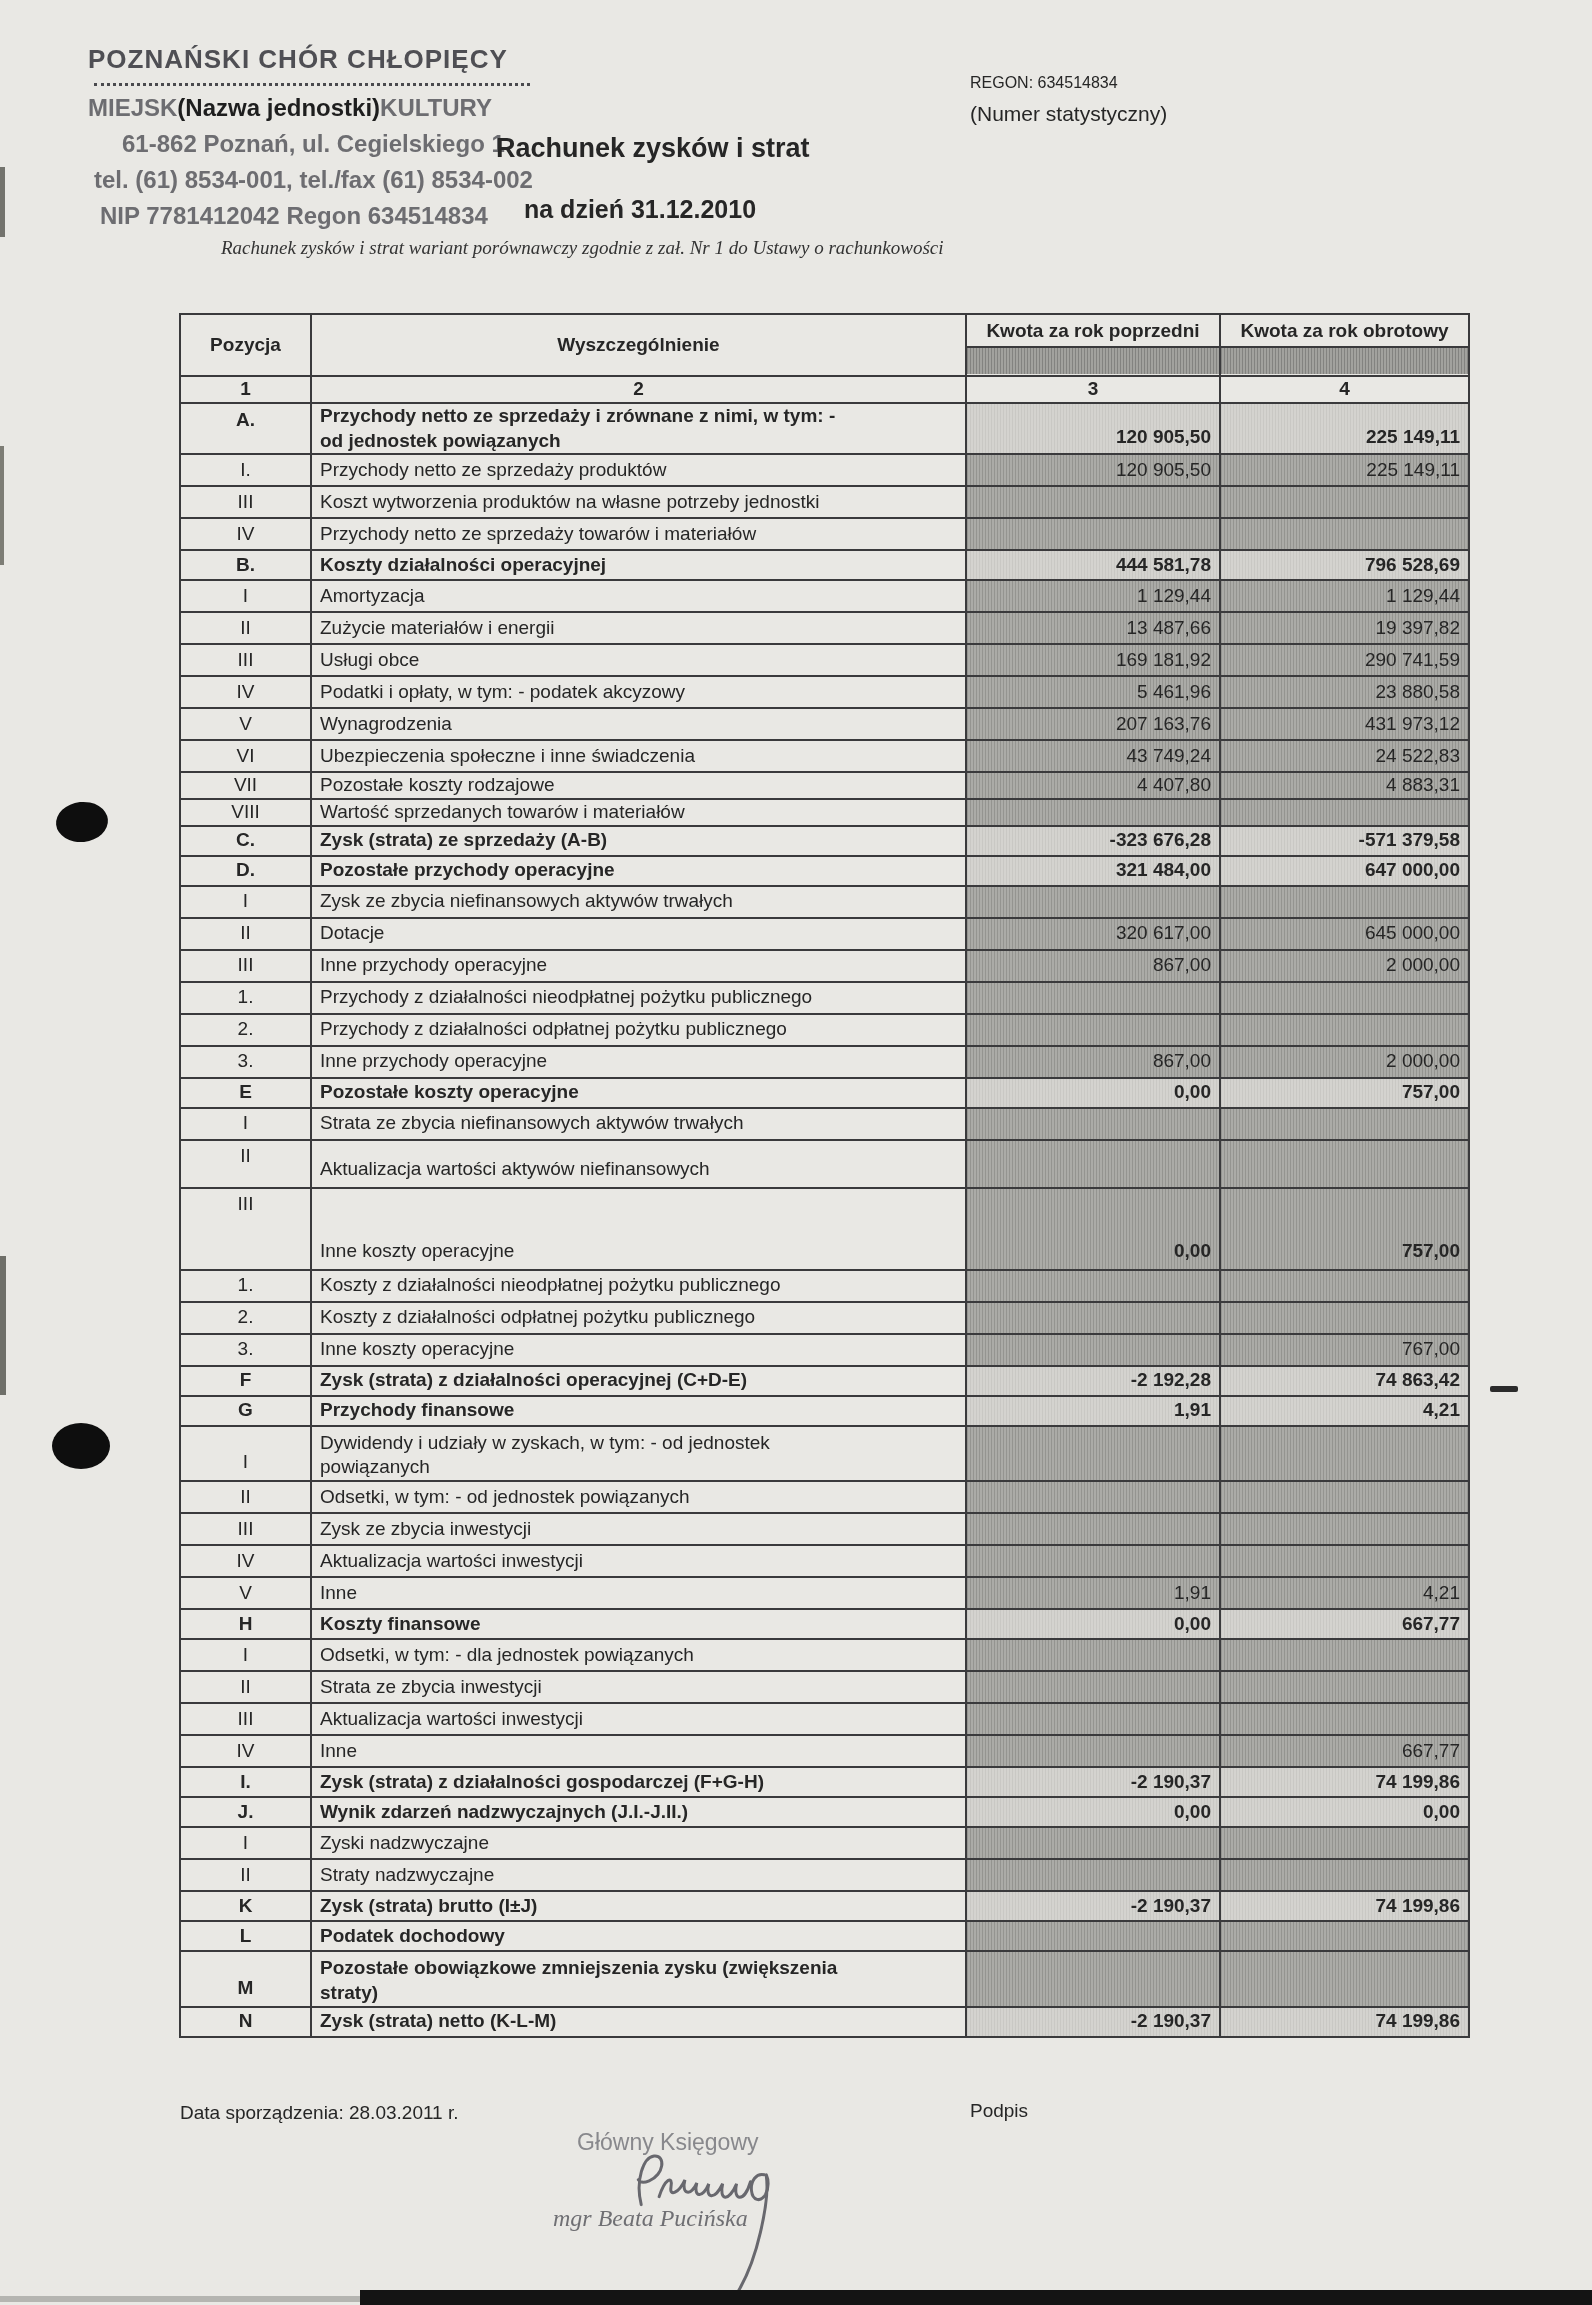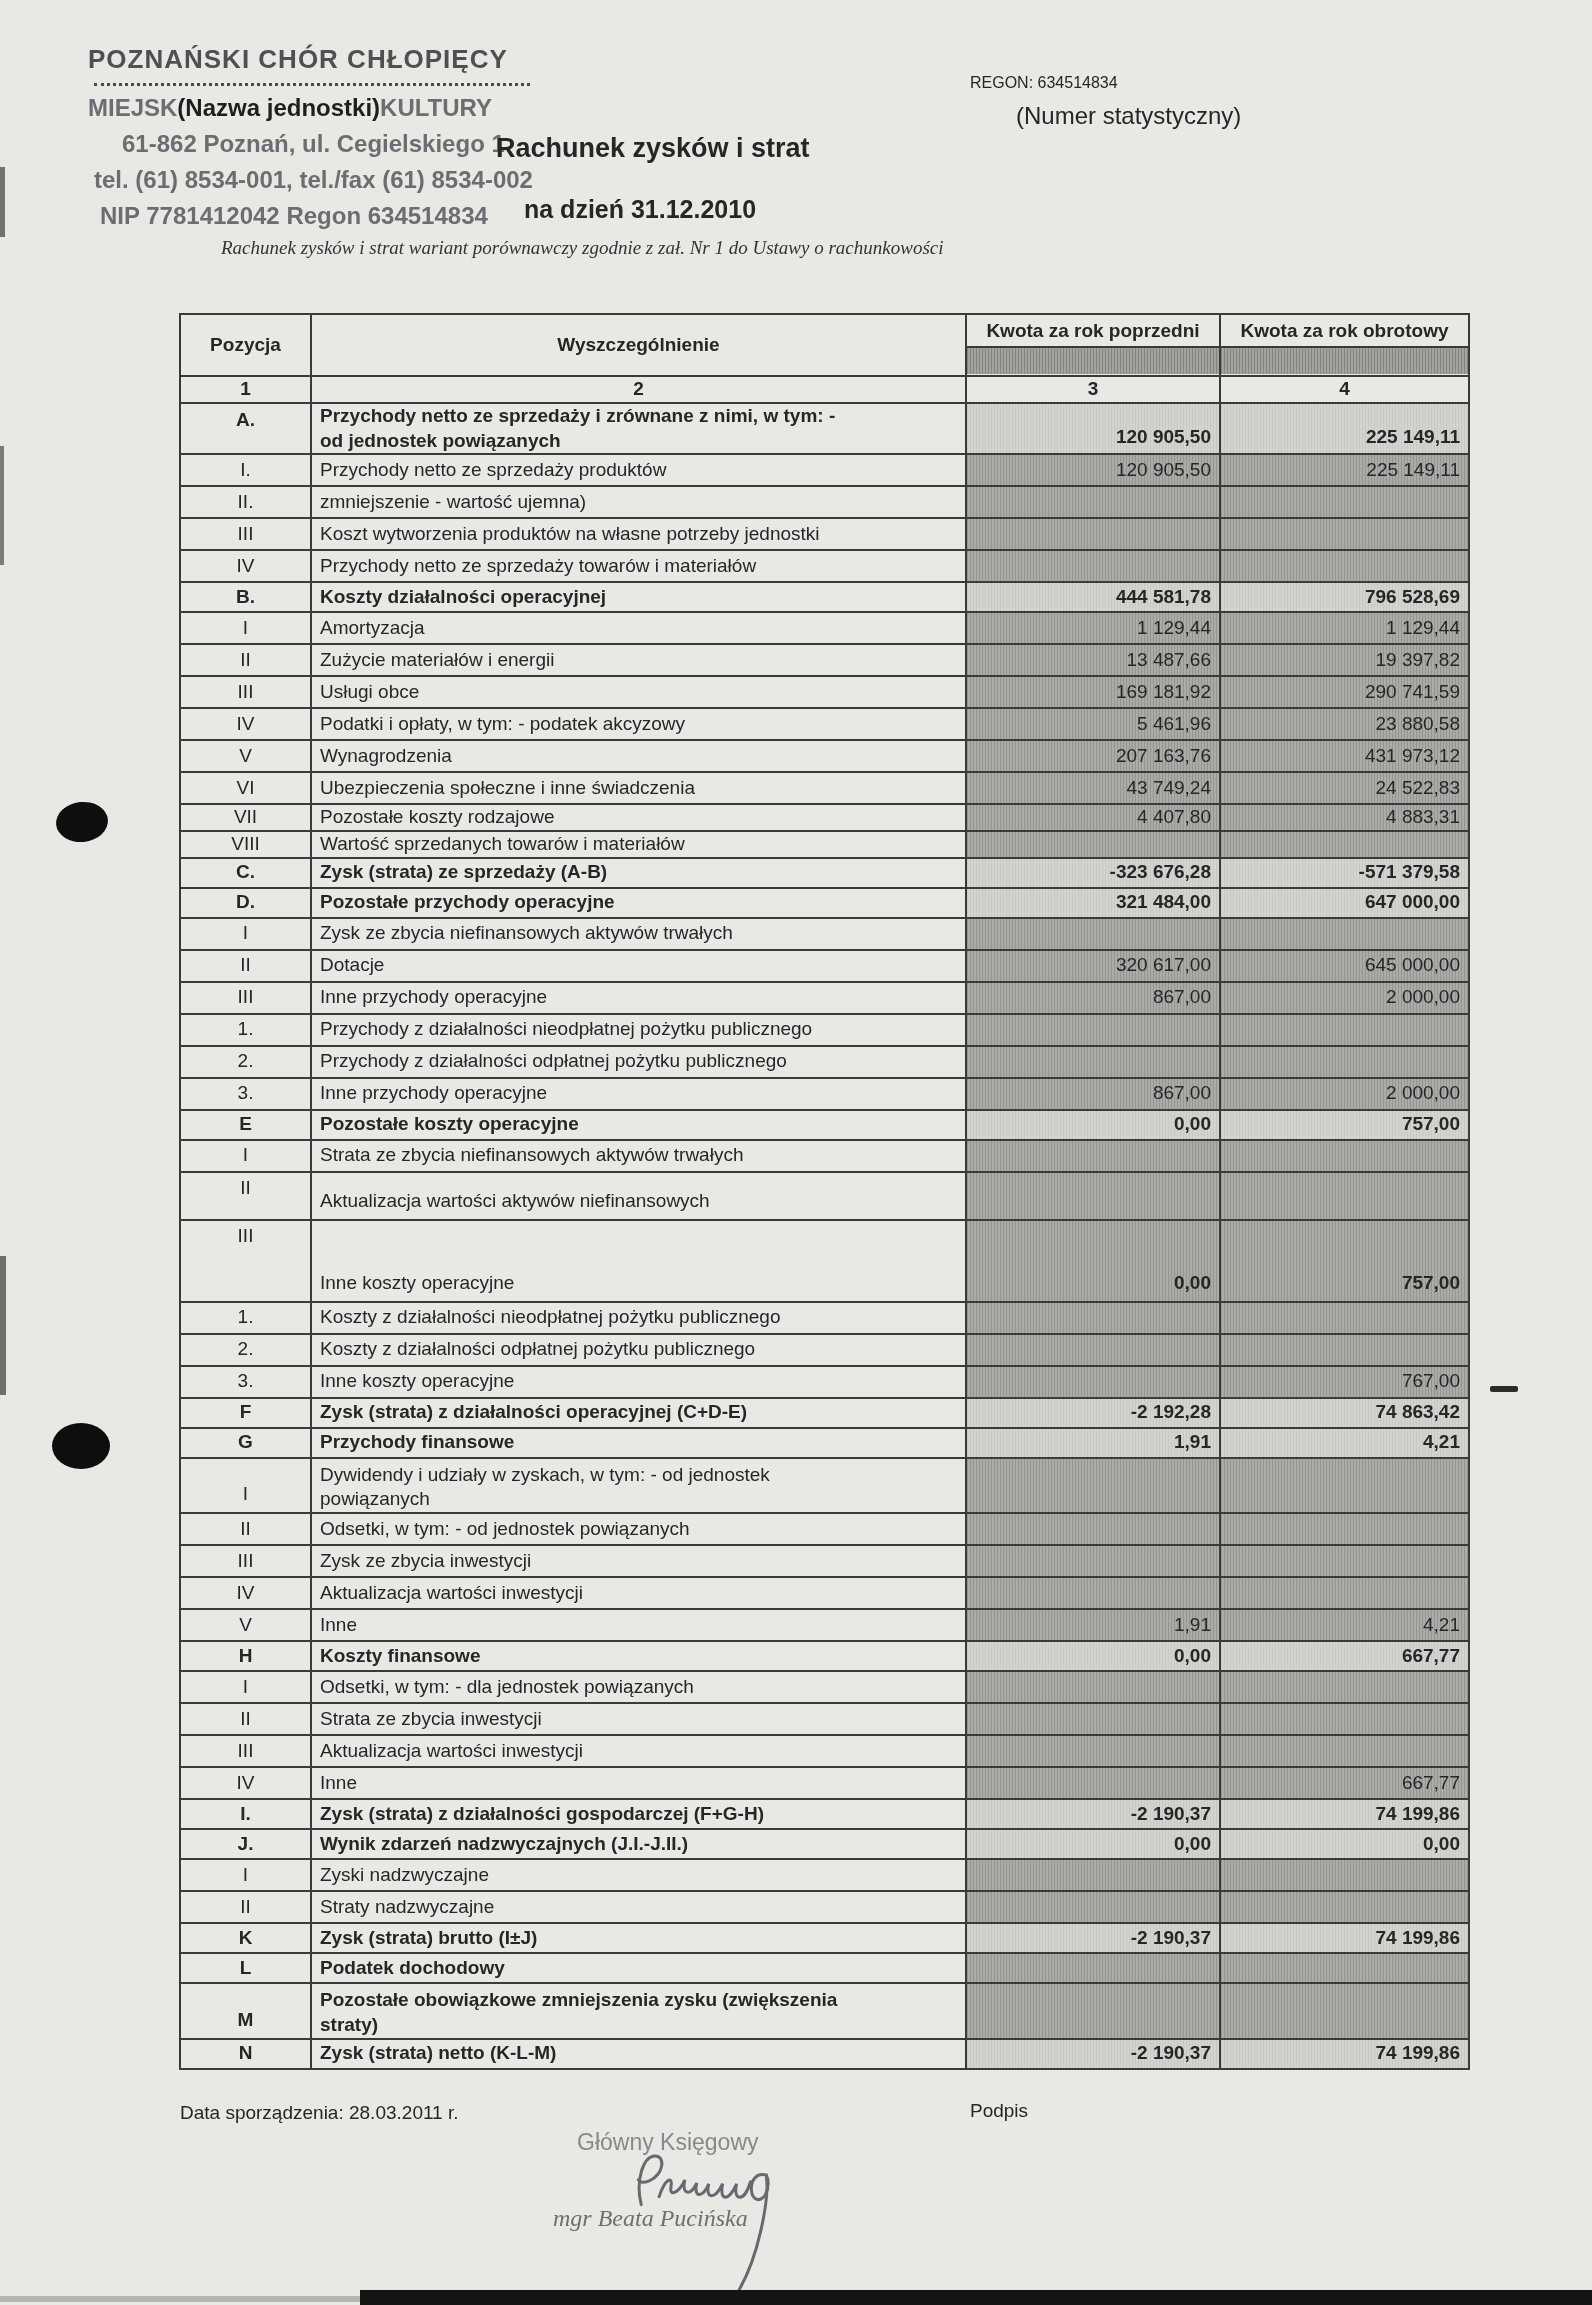--- a/index.html
+++ b/index.html
@@ -11,21 +11,21 @@
   .stamp-line1{font-size:26px;letter-spacing:1px;color:#4f4f54;white-space:nowrap;}
   .stamp-dots{width:436px;height:6px;border-bottom:3px dotted #4a4a4e;margin:2px 0 6px 6px;}
   .stamp-line{font-size:24px;white-space:nowrap;margin-top:8px;}
   .stamp-line.indent1{margin-left:34px;}
   .stamp-line.indent3{margin-left:6px;}
   .stamp-line.indent4{margin-left:12px;}
   .printed-label{color:#1e1e1e;font-weight:bold;}
   .doc-title{position:absolute;left:496px;top:133px;font-size:27px;font-weight:bold;}
   .doc-date{position:absolute;left:524px;top:195px;font-size:25px;font-weight:bold;}
   .regon{position:absolute;left:970px;top:74px;font-size:16px;}
-  .regon-caption{position:absolute;left:1016px;top:102px;font-size:24px;}
+  .regon-caption{position:absolute;left:970px;top:102px;font-size:21px;}
   .subtitle{position:absolute;left:177px;top:237px;font-size:19px;font-style:italic;
             font-family:"Liberation Serif",serif;color:#333;margin-left:44px;}
 
   
   table.pl{position:absolute;left:179px;top:313px;border-collapse:collapse;table-layout:fixed;}
   table.pl th,table.pl td{border:2px solid #3a3a3c;font-size:19px;overflow:hidden;
         vertical-align:middle;padding:0 8px;line-height:1.3;}
   table.pl th{font-weight:bold;text-align:center;padding:0;}
   th.amt{vertical-align:top;}
   .amt-inner{display:flex;flex-direction:column;height:58px;}
@@ -128,26 +128,20 @@
           <td class="num s-l">120 905,50</td>
           <td class="num s-l">225 149,11</td>
         </tr>
         <tr style="height: 32px;">
           <td class="pos">I.</td>
           <td class="spec">Przychody netto ze sprzedaży produktów</td>
           <td class="num s-d">120 905,50</td>
           <td class="num s-d">225 149,11</td>
         </tr>
         <tr style="height: 32px;">
-          <td class="pos">II.</td>
-          <td class="spec">zmniejszenie - wartość ujemna)</td>
-          <td class="num s-d"></td>
-          <td class="num s-d"></td>
-        </tr>
-        <tr style="height: 32px;">
           <td class="pos">III</td>
           <td class="spec">Koszt wytworzenia produktów na własne potrzeby jednostki</td>
           <td class="num s-d"></td>
           <td class="num s-d"></td>
         </tr>
         <tr style="height: 32px;">
           <td class="pos">IV</td>
           <td class="spec">Przychody netto ze sprzedaży towarów i materiałów</td>
           <td class="num s-d"></td>
           <td class="num s-d"></td>

